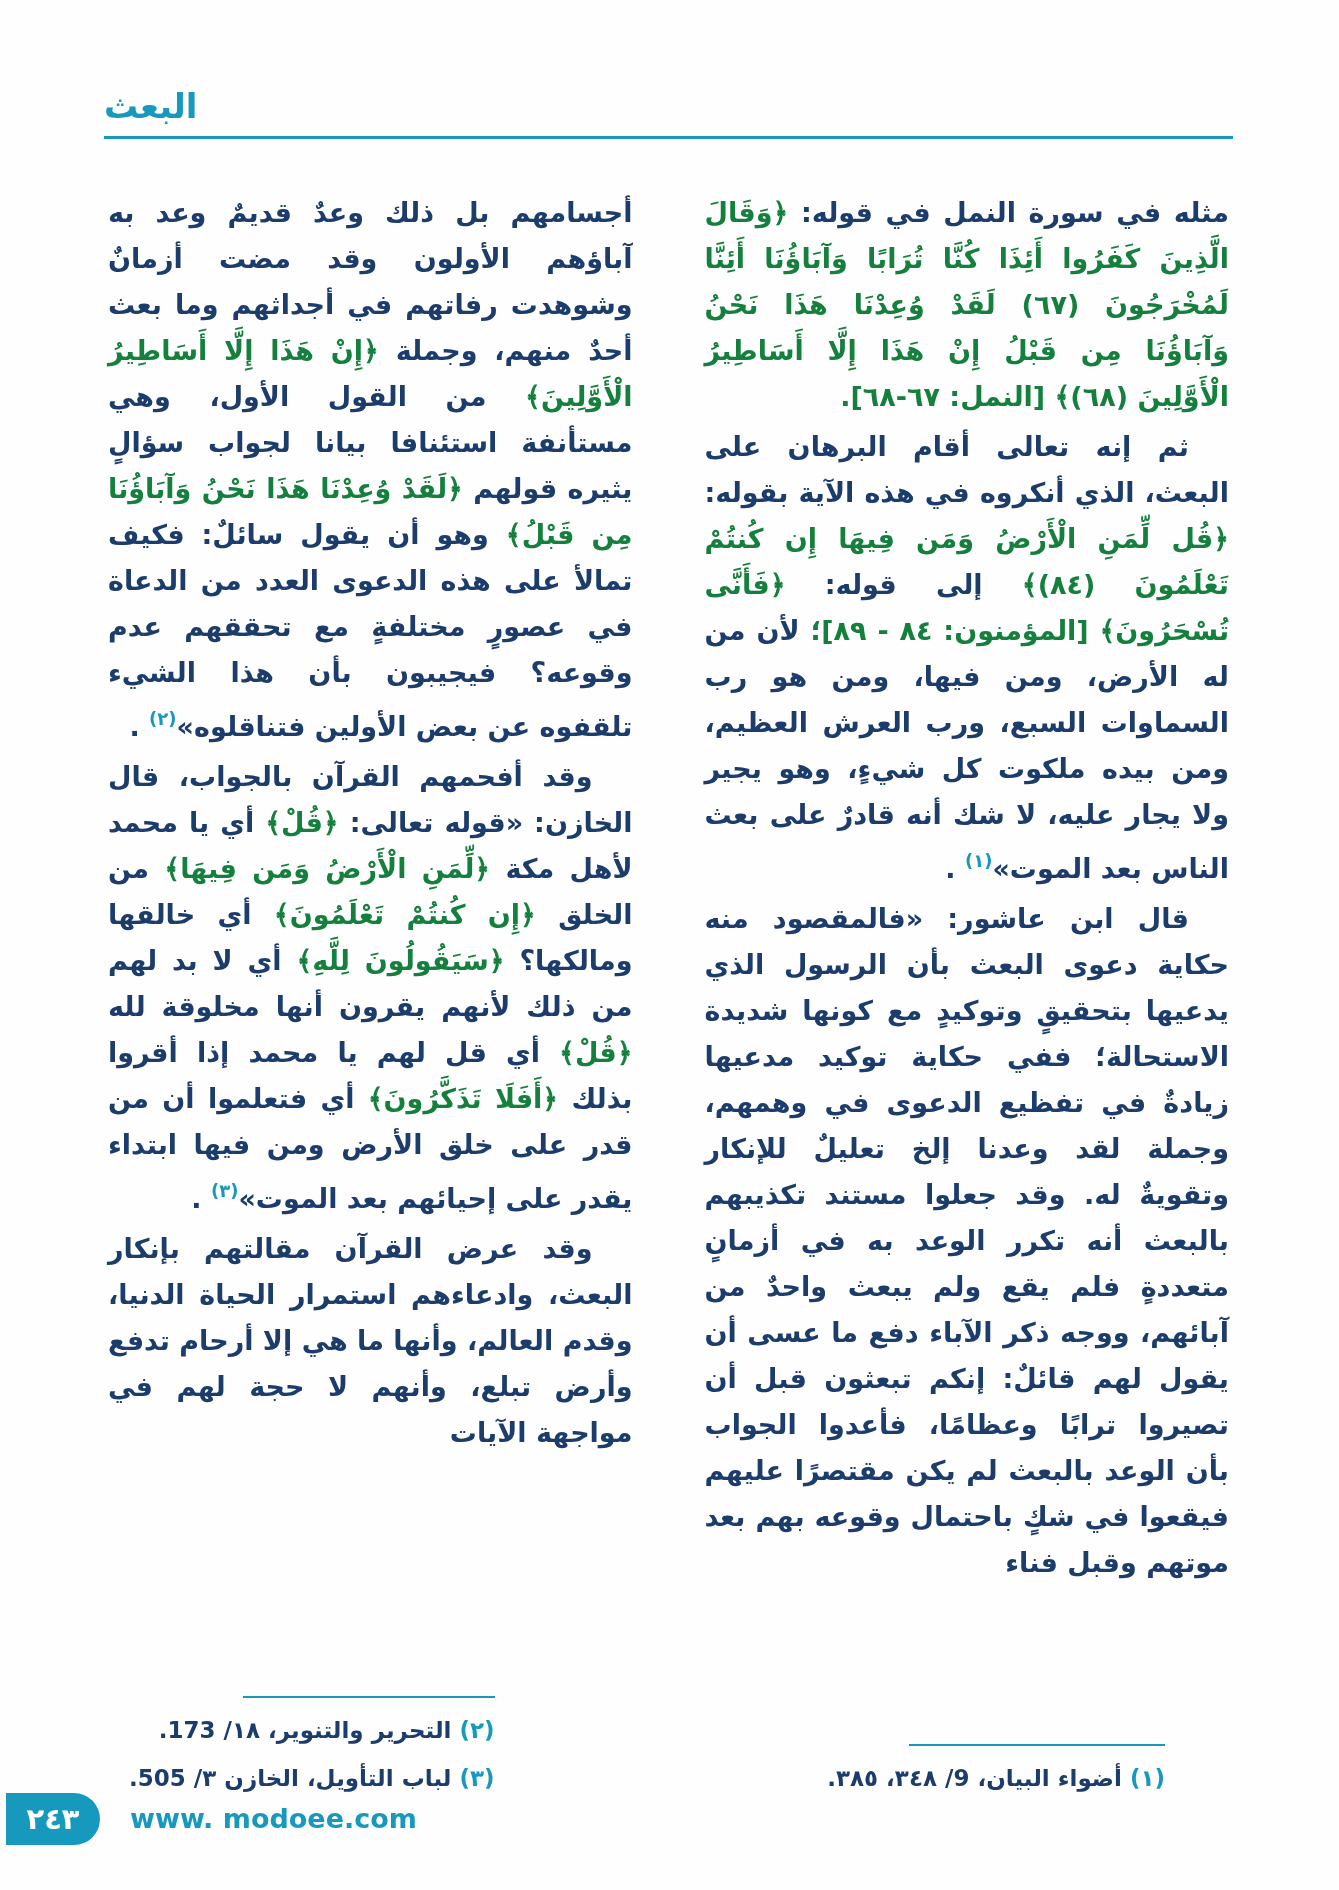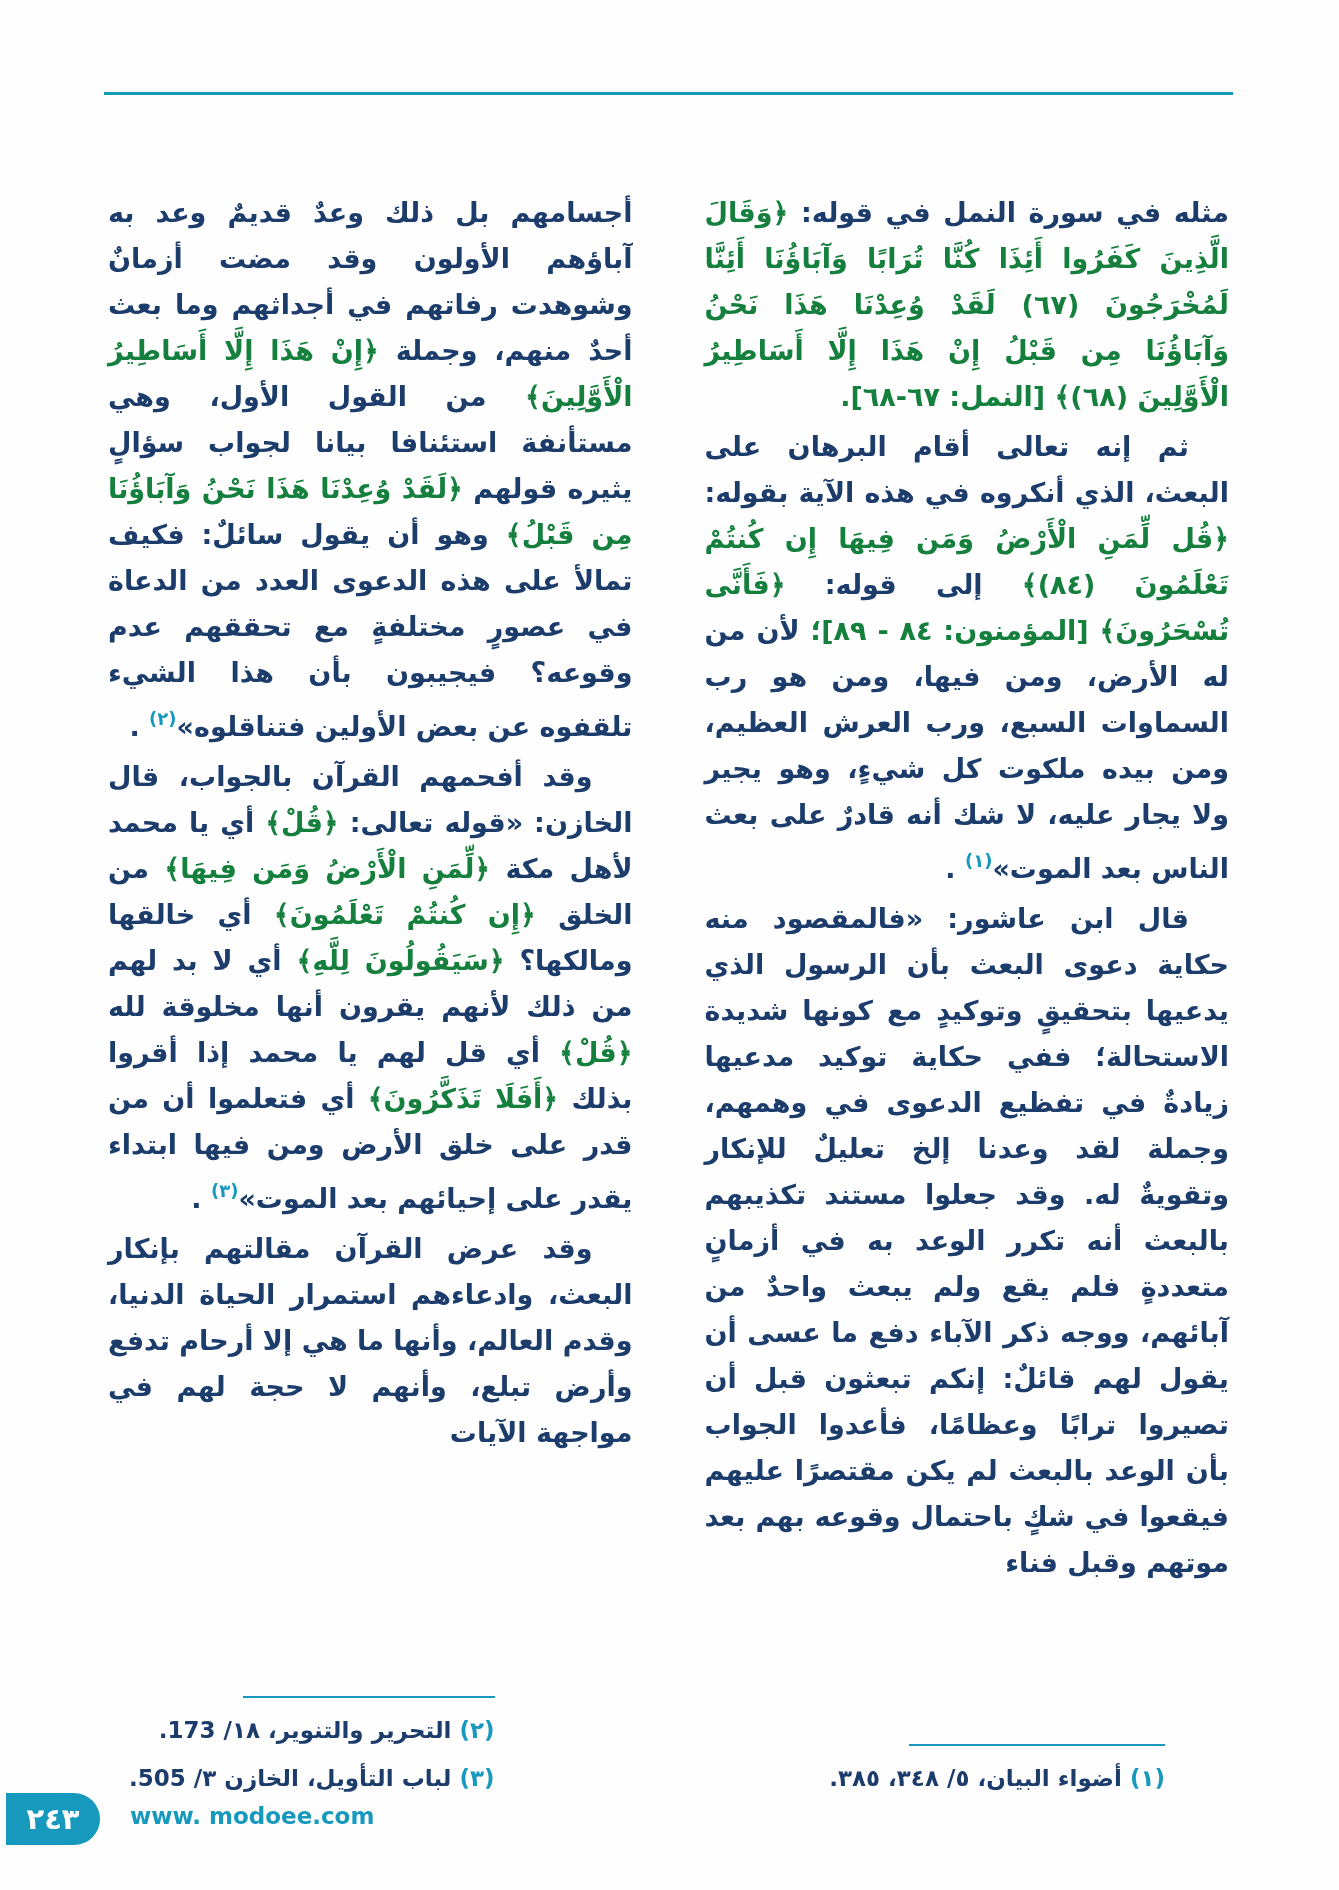--- a/index.html
+++ b/index.html
@@ -63,44 +63,45 @@
     background:#1799bd;
     border-radius:0 26px 26px 0;
     color:#ffffff;
     font-size:29px; font-weight:bold;
     display:flex; align-items:center; justify-content:center;
   }
   .website {
     position:absolute; left:130px; top:1803px;
     direction:ltr;
     color:#1799bd;
-    font-size:23px; font-weight:bold;
+    font-size:27px; font-weight:bold;
   }
 </style>
 </head>
 <body>
 
 <div class="page">
 
   <div class="header">
+    <div class="header-title">البعث</div>
     <div class="header-rule"></div>
   </div>
 
   <div class="content">
 
     <div class="col">
       <div class="col-body">
           <p class=""><span class="seg-n">مثله في سورة النمل في قوله: </span><span class="seg-q">﴿وَقَالَ الَّذِينَ كَفَرُوا أَئِذَا كُنَّا تُرَابًا وَآبَاؤُنَا أَئِنَّا لَمُخْرَجُونَ (٦٧) لَقَدْ وُعِدْنَا هَذَا نَحْنُ وَآبَاؤُنَا مِن قَبْلُ إِنْ هَذَا إِلَّا أَسَاطِيرُ الْأَوَّلِينَ (٦٨)﴾ </span><span class="seg-q">[النمل: ٦٧-٦٨].</span></p>
           <p class="indent"><span class="seg-n">ثم إنه تعالى أقام البرهان على البعث، الذي أنكروه في هذه الآية بقوله: </span><span class="seg-q">﴿قُل لِّمَنِ الْأَرْضُ وَمَن فِيهَا إِن كُنتُمْ تَعْلَمُونَ (٨٤)﴾</span><span class="seg-n"> إلى قوله: </span><span class="seg-q">﴿فَأَنَّى تُسْحَرُونَ﴾ </span><span class="seg-q">[المؤمنون: ٨٤ - ٨٩]؛</span><span class="seg-n"> لأن من له الأرض، ومن فيها، ومن هو رب السماوات السبع، ورب العرش العظيم، ومن بيده ملكوت كل شيءٍ، وهو يجير ولا يجار عليه، لا شك أنه قادرٌ على بعث الناس بعد الموت»</span><span class="seg-f">(١)</span><span class="seg-n"> .</span></p>
           <p class="indent"><span class="seg-n">قال ابن عاشور: «فالمقصود منه حكاية دعوى البعث بأن الرسول الذي يدعيها بتحقيقٍ وتوكيدٍ مع كونها شديدة الاستحالة؛ ففي حكاية توكيد مدعيها زيادةٌ في تفظيع الدعوى في وهمهم، وجملة لقد وعدنا إلخ تعليلٌ للإنكار وتقويةٌ له. وقد جعلوا مستند تكذيبهم بالبعث أنه تكرر الوعد به في أزمانٍ متعددةٍ فلم يقع ولم يبعث واحدٌ من آبائهم، ووجه ذكر الآباء دفع ما عسى أن يقول لهم قائلٌ: إنكم تبعثون قبل أن تصيروا ترابًا وعظامًا، فأعدوا الجواب بأن الوعد بالبعث لم يكن مقتصرًا عليهم فيقعوا في شكٍ باحتمال وقوعه بهم بعد موتهم وقبل فناء</span></p>
         </div>
       <div class="footnotes fn-right">
         <div class="fn-rule"></div>
         <div>
-            <p class=""><span class="seg-f">(١)</span><span class="seg-n"> أضواء البيان، ٥/ ٣٤٨، ٣٨٥.</span></p>
+            <p class=""><span class="seg-f">(١)</span><span class="seg-n"> أضواء البيان، 9/ ٣٤٨، ٣٨٥.</span></p>
           </div>
       </div>
     </div>
 
     <div class="col">
       <div class="col-body">
           <p class=""><span class="seg-n">أجسامهم بل ذلك وعدٌ قديمٌ وعد به آباؤهم الأولون وقد مضت أزمانٌ وشوهدت رفاتهم في أجداثهم وما بعث أحدٌ منهم، وجملة </span><span class="seg-q">﴿إِنْ هَذَا إِلَّا أَسَاطِيرُ الْأَوَّلِينَ﴾</span><span class="seg-n"> من القول الأول، وهي مستأنفة استئنافا بيانا لجواب سؤالٍ يثيره قولهم </span><span class="seg-q">﴿لَقَدْ وُعِدْنَا هَذَا نَحْنُ وَآبَاؤُنَا مِن قَبْلُ﴾</span><span class="seg-n"> وهو أن يقول سائلٌ: فكيف تمالأ على هذه الدعوى العدد من الدعاة في عصورٍ مختلفةٍ مع تحققهم عدم وقوعه؟ فيجيبون بأن هذا الشيء تلقفوه عن بعض الأولين فتناقلوه»</span><span class="seg-f">(٢)</span><span class="seg-n"> .</span></p>
           <p class="indent"><span class="seg-n">وقد أفحمهم القرآن بالجواب، قال الخازن: «قوله تعالى: </span><span class="seg-q">﴿قُلْ﴾</span><span class="seg-n"> أي يا محمد لأهل مكة </span><span class="seg-q">﴿لِّمَنِ الْأَرْضُ وَمَن فِيهَا﴾</span><span class="seg-n"> من الخلق </span><span class="seg-q">﴿إِن كُنتُمْ تَعْلَمُونَ﴾</span><span class="seg-n"> أي خالقها ومالكها؟ </span><span class="seg-q">﴿سَيَقُولُونَ لِلَّهِ﴾</span><span class="seg-n"> أي لا بد لهم من ذلك لأنهم يقرون أنها مخلوقة لله </span><span class="seg-q">﴿قُلْ﴾</span><span class="seg-n"> أي قل لهم يا محمد إذا أقروا بذلك </span><span class="seg-q">﴿أَفَلَا تَذَكَّرُونَ﴾</span><span class="seg-n"> أي فتعلموا أن من قدر على خلق الأرض ومن فيها ابتداء يقدر على إحيائهم بعد الموت»</span><span class="seg-f">(٣)</span><span class="seg-n"> .</span></p>
           <p class="indent"><span class="seg-n">وقد عرض القرآن مقالتهم بإنكار البعث، وادعاءهم استمرار الحياة الدنيا، وقدم العالم، وأنها ما هي إلا أرحام تدفع وأرض تبلع، وأنهم لا حجة لهم في مواجهة الآيات</span></p>
         </div>

